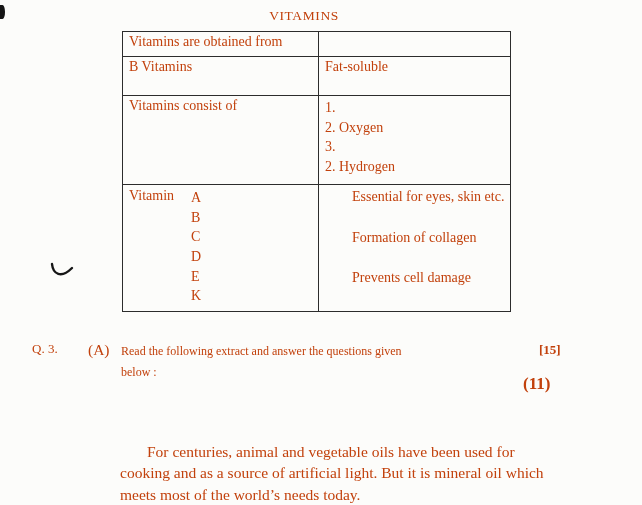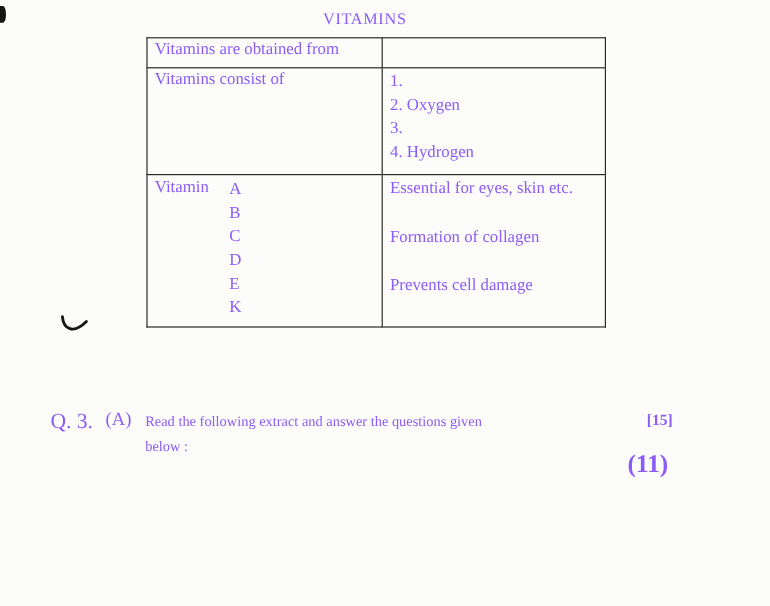--- a/index.html
+++ b/index.html
@@ -2,21 +2,21 @@
 <html><head>
 <meta charset="utf-8">
 <style>
   html, body { margin: 0; padding: 0; background: #ffffff; }
   .page {
     position: relative;
     width: 642px;
     height: 505px;
     background: #fcfcfa;
     font-family: "Liberation Serif", serif;
-    color: #8b5cf6;
+    color: #c2410c;
     overflow: hidden;
   }
 
   
   .artifact {
     position: absolute;
     left: 0; top: 5px;
     width: 5px; height: 14px;
     background: #151515;
     border-radius: 0 50% 50% 0;
@@ -53,48 +53,48 @@
   tr.r1 td { height: 20px; }
   tr.r2 td { height: 34px; }
   tr.r3 td { height: 84px; }
   tr.r4 td { height: 118px; font-family: Liberation Serif, serif; }
   td.valign-bottom { vertical-align: bottom; padding-bottom: 3px; }
   .num-lines div { height: 19.5px; line-height: 19.5px; }
   td.r4l { position: relative; }
   .vit-label { position: absolute; left: 6px; top: 3px; }
   .letters { margin-left: 62px; margin-top: 1px; }
   .letters div { height: 19.7px; line-height: 19.7px; }
-  .r4-right div { height: 40.5px; line-height: 19.5px; }
+  .r4-right div { height: 40.5px; line-height: 19.5px; margin-left: 27px; }
 
   
   .pen-mark { position: absolute; left: 50px; top: 259px; }
 
   
   .q-num {
-    position: absolute; left: 42px; top: 341px;
-    font-size: 18px;
+    position: absolute; left: 32px; top: 341px;
+    font-size: 13px;
   }
   .q-part {
     position: absolute; left: 88px; top: 341px;
     font-size: 15.5px;
   }
   .q-prompt {
     position: absolute; left: 121px; top: 341px;
     width: 420px;
     font-size: 12px;
     line-height: 21px;
   }
   .q-marks {
     position: absolute; left: 539px; top: 342px;
     font-size: 13px;
     font-weight: bold;
   }
   .q-submarks {
     position: absolute; left: 523px; top: 374px;
-    font-size: 21px;
+    font-size: 17px;
     font-weight: bold;
   }
   .para {
     position: absolute;
     left: 120px;
     width: 434px;
     margin: 0;
     font-size: 15.5px;
     line-height: 21.3px;
     text-indent: 27px;
@@ -110,28 +110,32 @@
   <div class="artifact"></div>
 
   <div class="doc-title">VITAMINS</div>
 
   <table class="vt">
     <tbody>
         <tr class="r1">
       <td class="col-l">Vitamins are obtained from</td>
       <td class="col-r open-cell"></td>
     </tr>
+    <tr class="r2">
+      <td class="col-l valign-bottom">B Vitamins</td>
+      <td class="col-r">Fat-soluble</td>
+    </tr>
     <tr class="r3">
       <td class="col-l">Vitamins consist of</td>
       <td class="col-r">
         <div class="num-lines">
           <div>1.</div>
           <div>2. Oxygen</div>
           <div>3.</div>
-          <div>4. Hydrogen</div>
+          <div>2. Hydrogen</div>
         </div>
       </td>
     </tr>
     <tr class="r4">
       <td class="col-l r4l">
         <span class="vit-label">Vitamin</span>
         <div class="letters">
           <div>A</div>
           <div>B</div>
           <div>C</div>
@@ -157,14 +161,15 @@
 
   <span class="q-num">Q. 3.</span>
   <span class="q-part">(A)</span>
   <div class="q-prompt">
     <span>Read the following extract and answer the questions given</span><br>
     <span>below :</span>
   </div>
   <span class="q-marks">[15]</span>
   <span class="q-submarks">(11)</span>
 
+  <p class="para para2">For centuries, animal and vegetable oils have been used for cooking and as a source of artificial light. But it is mineral oil which meets most of the world’s needs today.</p>
 
 </div>
 
 </body></html>

